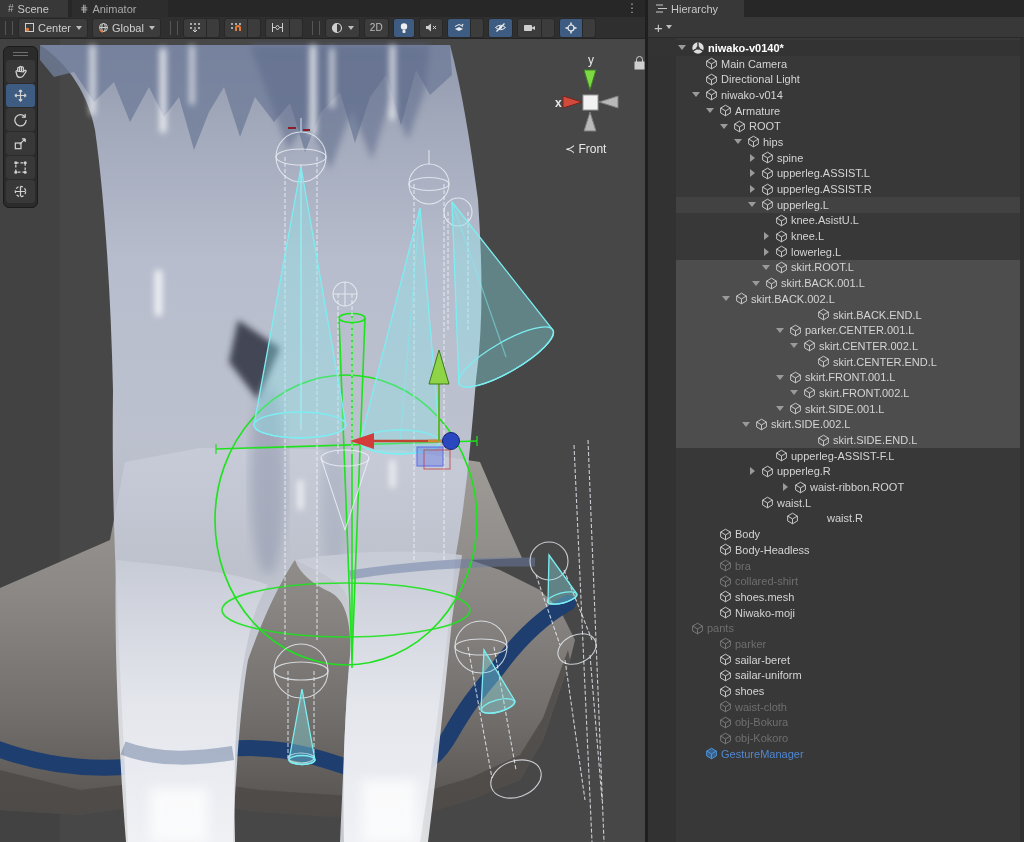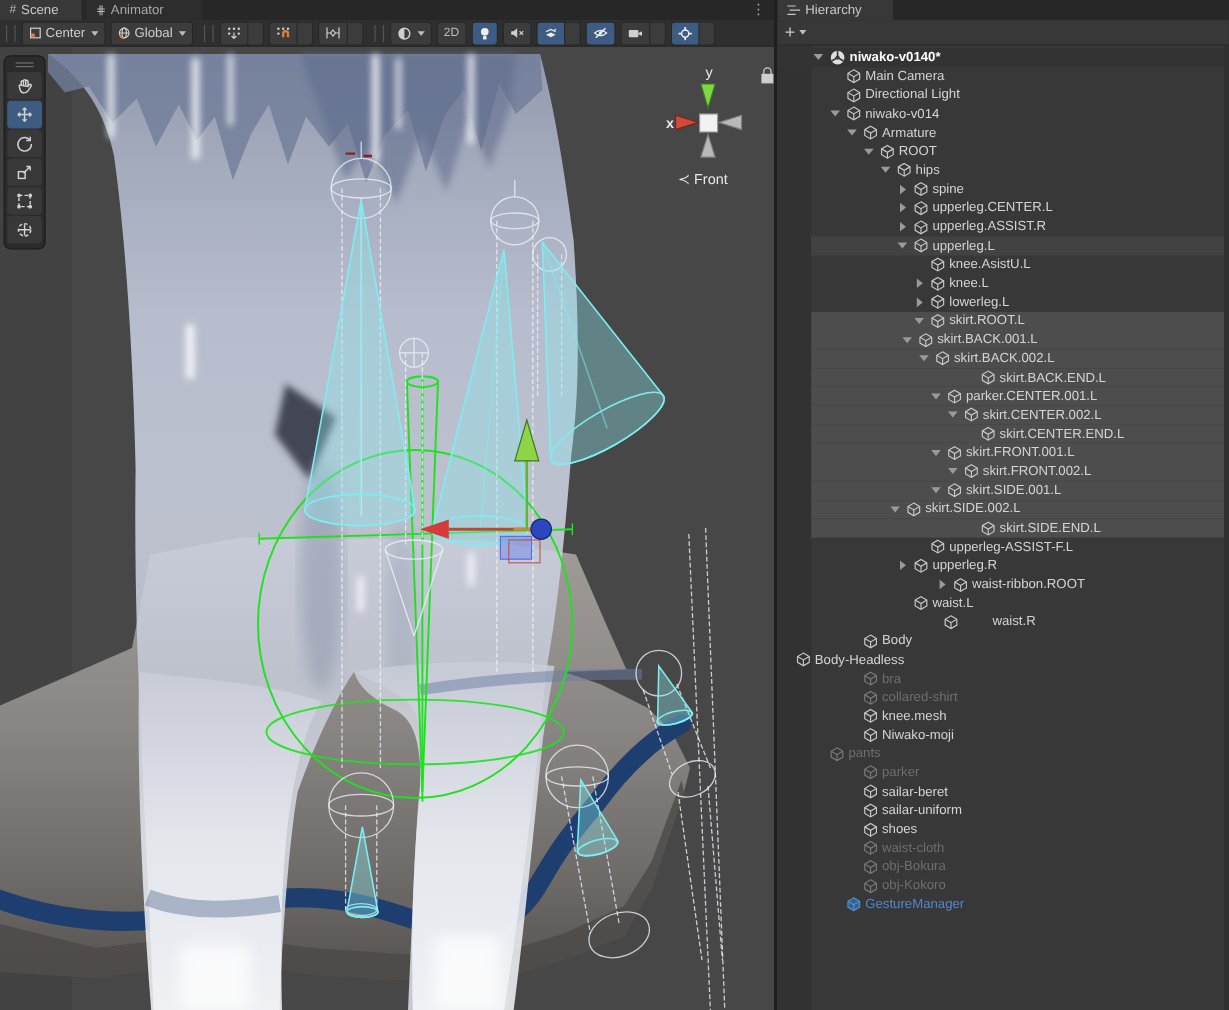--- a/index.html
+++ b/index.html
@@ -572,21 +572,21 @@
     <div class="bg"></div>
     <div class="inner" style="padding-left: 98px;">
       <span class="arrbox">
                 <span class="arr closed"></span>
               </span>
       <svg class="icon cube" width="13" height="13" viewBox="0 0 16 16">
         <path d="M8 1.5 14 5v6L8 14.5 2 11V5Z" fill="none" stroke="#c8c8c8" stroke-width="1.2"></path>
         <path d="M2 5 8 8.5 14 5M8 8.5V14.5" fill="none" stroke="#c8c8c8" stroke-width="1.2"></path>
       </svg>
 
-      <span class="label">upperleg.CENTER.L</span>
+      <span class="label">upperleg.ASSIST.L</span>
     </div>
   </div>
           <div class="row">
     <div class="bg"></div>
     <div class="inner" style="padding-left: 98px;">
       <span class="arrbox">
                 <span class="arr closed"></span>
               </span>
       <svg class="icon cube" width="13" height="13" viewBox="0 0 16 16">
         <path d="M8 1.5 14 5v6L8 14.5 2 11V5Z" fill="none" stroke="#c8c8c8" stroke-width="1.2"></path>
@@ -675,21 +675,21 @@
       <svg class="icon cube" width="13" height="13" viewBox="0 0 16 16">
         <path d="M8 1.5 14 5v6L8 14.5 2 11V5Z" fill="none" stroke="#c8c8c8" stroke-width="1.2"></path>
         <path d="M2 5 8 8.5 14 5M8 8.5V14.5" fill="none" stroke="#c8c8c8" stroke-width="1.2"></path>
       </svg>
 
       <span class="label">skirt.BACK.001.L</span>
     </div>
   </div>
           <div class="row sel">
     <div class="bg"></div>
-    <div class="inner" style="padding-left: 116px;">
+    <div class="inner" style="padding-left: 72px;">
       <span class="arrbox">
                 <span class="arr open"></span>
               </span>
       <svg class="icon cube" width="13" height="13" viewBox="0 0 16 16">
         <path d="M8 1.5 14 5v6L8 14.5 2 11V5Z" fill="none" stroke="#c8c8c8" stroke-width="1.2"></path>
         <path d="M2 5 8 8.5 14 5M8 8.5V14.5" fill="none" stroke="#c8c8c8" stroke-width="1.2"></path>
       </svg>
 
       <span class="label">skirt.BACK.002.L</span>
     </div>
@@ -899,21 +899,21 @@
       <svg class="icon cube" width="13" height="13" viewBox="0 0 16 16">
         <path d="M8 1.5 14 5v6L8 14.5 2 11V5Z" fill="none" stroke="#c8c8c8" stroke-width="1.2"></path>
         <path d="M2 5 8 8.5 14 5M8 8.5V14.5" fill="none" stroke="#c8c8c8" stroke-width="1.2"></path>
       </svg>
 
       <span class="label">Body</span>
     </div>
   </div>
           <div class="row">
     <div class="bg"></div>
-    <div class="inner" style="">
+    <div class="inner" style="padding-left: 56px;">
       <span class="arrbox">
                 <span class="arr"></span>
               </span>
       <svg class="icon cube" width="13" height="13" viewBox="0 0 16 16">
         <path d="M8 1.5 14 5v6L8 14.5 2 11V5Z" fill="none" stroke="#c8c8c8" stroke-width="1.2"></path>
         <path d="M2 5 8 8.5 14 5M8 8.5V14.5" fill="none" stroke="#c8c8c8" stroke-width="1.2"></path>
       </svg>
 
       <span class="label">Body-Headless</span>
     </div>
@@ -950,21 +950,21 @@
     <div class="bg"></div>
     <div class="inner" style="padding-left: 56px;">
       <span class="arrbox">
                 <span class="arr"></span>
               </span>
       <svg class="icon cube" width="13" height="13" viewBox="0 0 16 16">
         <path d="M8 1.5 14 5v6L8 14.5 2 11V5Z" fill="none" stroke="#c8c8c8" stroke-width="1.2"></path>
         <path d="M2 5 8 8.5 14 5M8 8.5V14.5" fill="none" stroke="#c8c8c8" stroke-width="1.2"></path>
       </svg>
 
-      <span class="label">knee.mesh</span>
+      <span class="label">shoes.mesh</span>
     </div>
   </div>
           <div class="row">
     <div class="bg"></div>
     <div class="inner" style="padding-left: 56px;">
       <span class="arrbox">
                 <span class="arr"></span>
               </span>
       <svg class="icon cube" width="13" height="13" viewBox="0 0 16 16">
         <path d="M8 1.5 14 5v6L8 14.5 2 11V5Z" fill="none" stroke="#c8c8c8" stroke-width="1.2"></path>

